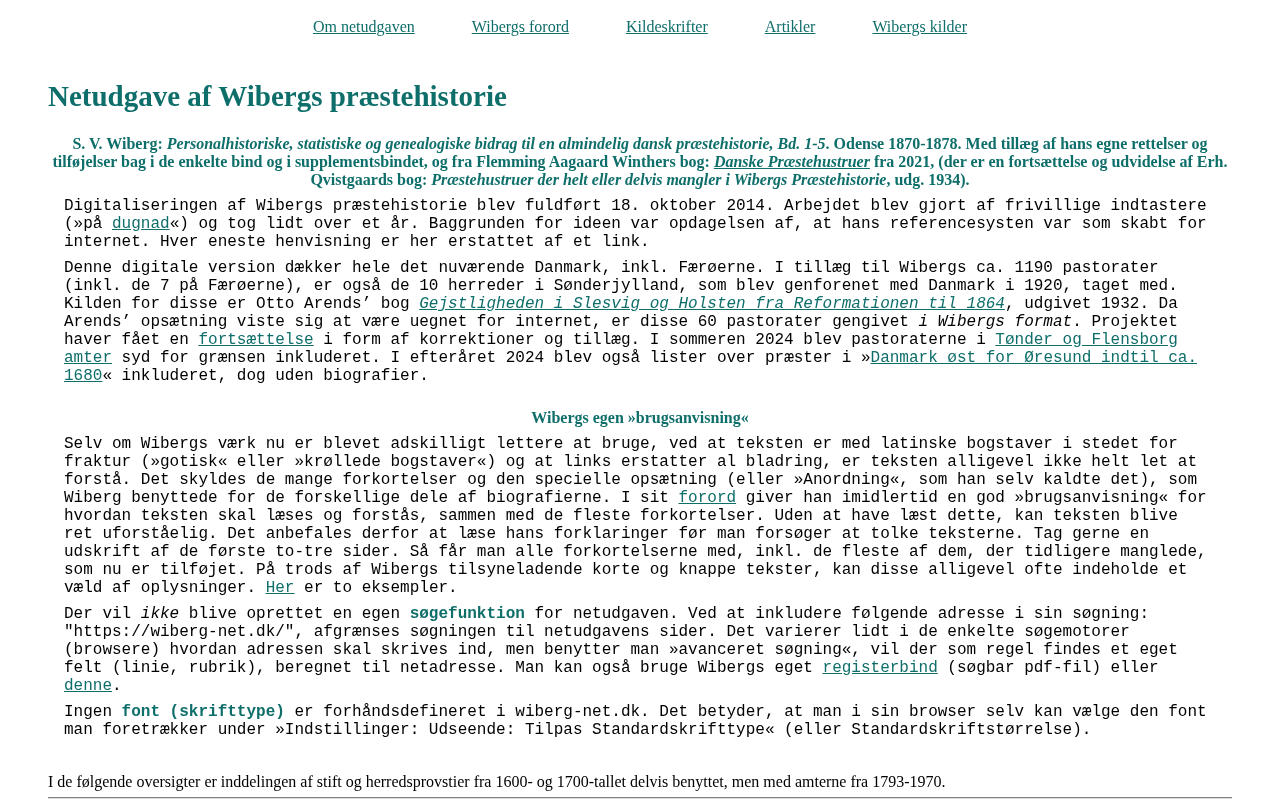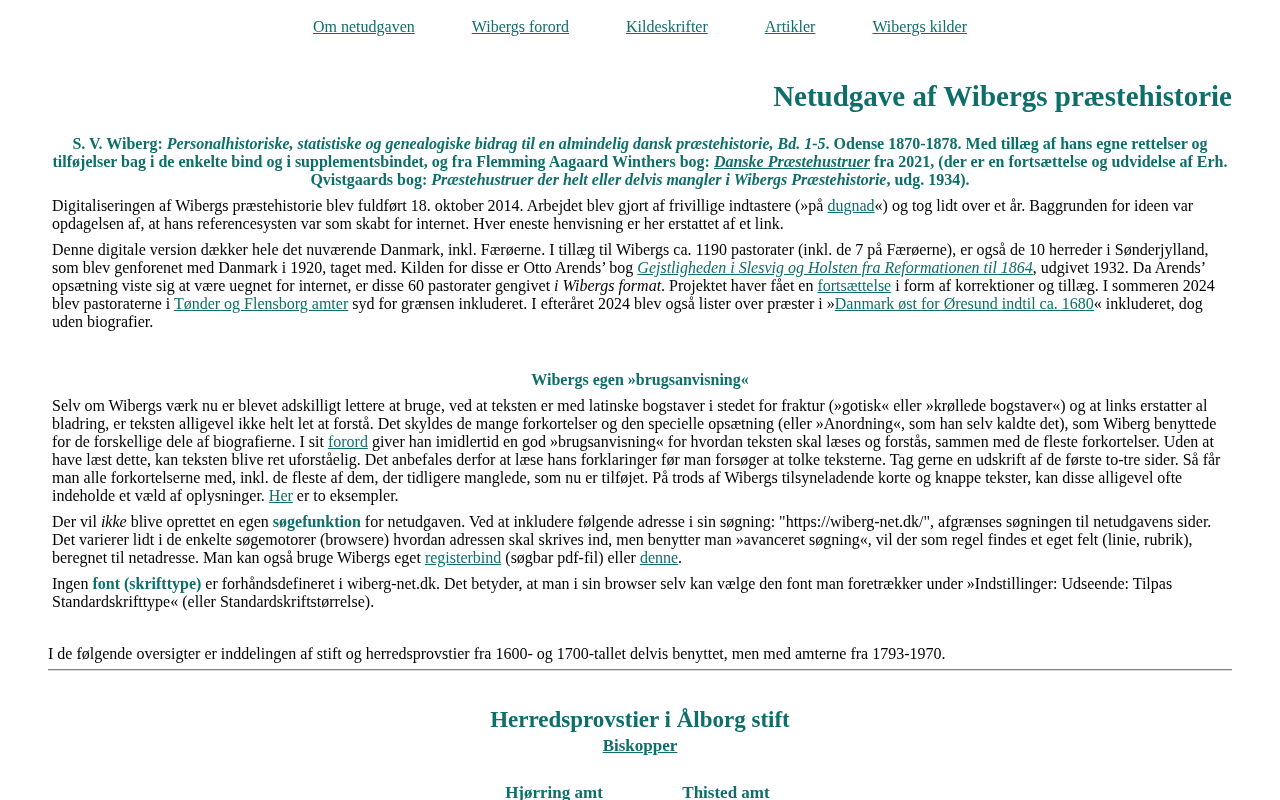--- a/index.html
+++ b/index.html
@@ -15,31 +15,31 @@
   a { color:var(--accent); text-decoration:underline; cursor:pointer; }
   .accent { color:var(--accent); }
   .it { font-style:italic; }
   .bd { font-weight:bold; }
 
   nav.top-nav {
     display:flex; justify-content:center; gap:57px;
     padding-top:10px;
   }
   h1.page-title {
-    color:var(--accent); text-align:right; font-weight:bold;
+    color:var(--accent); text-align:left; font-weight:bold;
     font-size:29px; line-height:30px; margin:45px 0 24px;
   }
   p.intro {
     color:var(--accent); font-weight:bold; text-align:center;
     margin:0;
   }
-  p.body-par { margin:8px 4px; text-align:left; }
+  p.body-par { margin:8px 16px; text-align:left;font-family:Liberation Mono, monospace; }
   h3.sub-heading {
     color:var(--accent); text-align:center;
-    font-size:16px; line-height:18px; margin:40px 0 8px; font-weight:bold;
+    font-size:16px; line-height:18px; margin:24px 0 8px; font-weight:bold;
   }
   p.note { margin:34px 0 0; }
   hr.divider {
     margin:6px 0 0; border:none; height:2px;
     border-top:1px solid var(--rule); border-bottom:1px solid #dddddd;
   }
   h2.stift-heading {
     color:var(--accent); text-align:center; font-weight:bold;
     font-size:23px; line-height:26px; margin:36px 0 0;
   }

